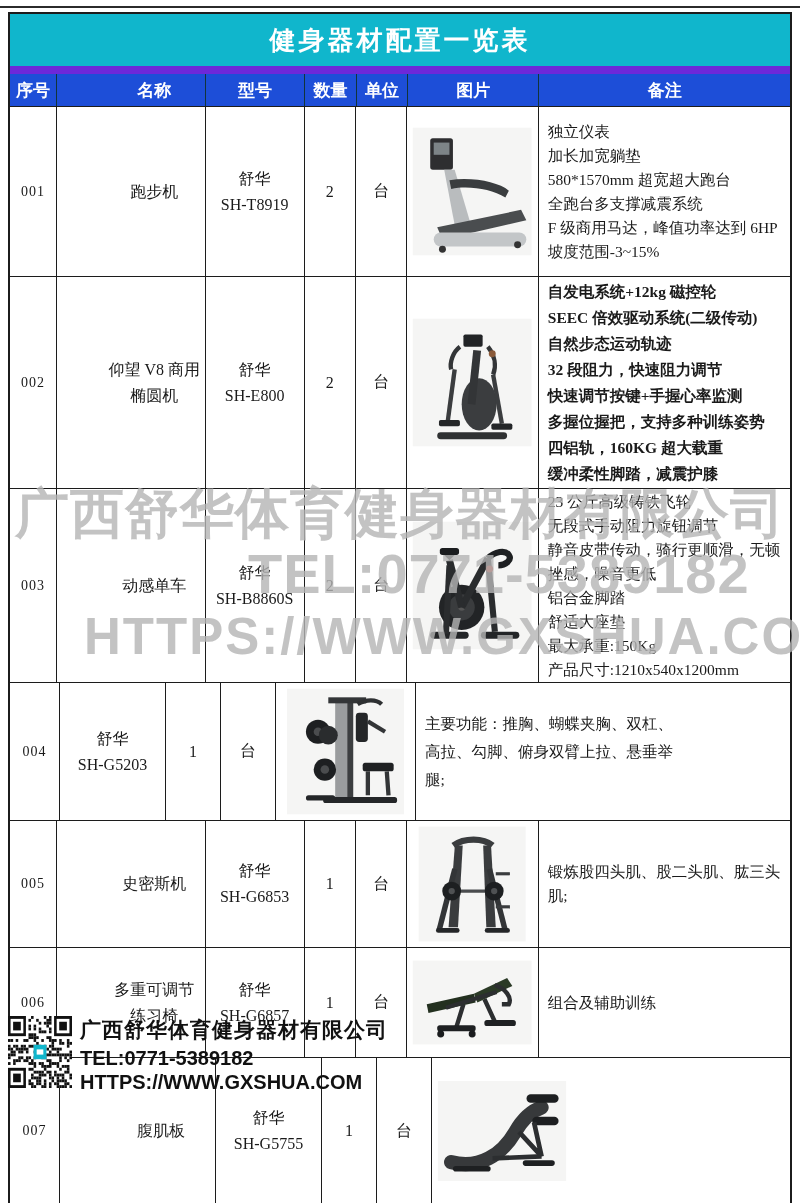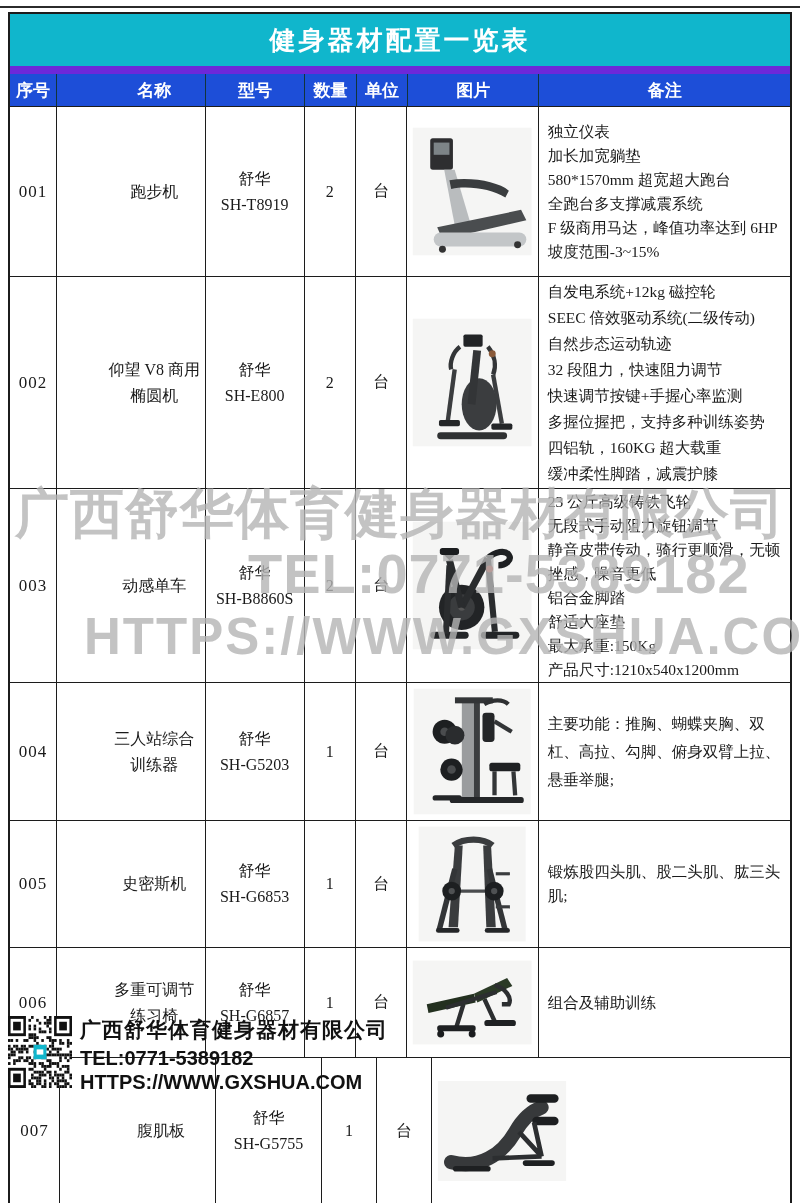--- a/index.html
+++ b/index.html
@@ -18,30 +18,30 @@
              border-right:1px solid #12343b;box-sizing:border-box;}
   .header-row .hc:last-child{border-right:none;}
 
   .trow{display:flex;border-top:1px solid #1c1c1c;background:#fff;}
   .c{box-sizing:border-box;border-right:1px solid #1c1c1c;display:flex;flex-direction:column;
      align-items:center;justify-content:center;text-align:center;}
   .c:last-child{border-right:none;}
   .w-no{width:50px;}  .w-name{width:109px;margin-left:47px;} .w-model{width:106px;}
   .w-qty{width:55px;} .w-unit{width:55px;}  .w-img{width:140px;}
   .w-notes{width:268px;}
-  .c-no{font-size:17px;letter-spacing:1px;}
+  .c-no{font-size:14px;letter-spacing:1px;}
   .c-name,.c-model{font-size:16px;line-height:26px;}
   .c-qty,.c-unit{font-size:16px;}
   .c-img{padding:4px;}
   .c-img svg{width:100%;height:100%;}
   .c-notes{align-items:flex-start;text-align:left;padding:4px 6px 4px 9px;font-size:15.5px;line-height:24px;}
   .c-notes div{width:100%;}
   .r0{height:169px;} .r1{height:211px;} .r2{height:193px;} .r3{height:137px;}
   .r4{height:126px;} .r5{height:109px;} .r6{height:146px;}
-  .r1 .c-notes{line-height:26px;} .r2 .c-notes{line-height:24px;}
+  .r1 .c-notes{line-height:26px;font-weight:bold;} .r2 .c-notes{line-height:24px;}
   .r3 .c-notes{line-height:28px;justify-content:center;} .r6 .c-notes{line-height:26px;}
 
   .watermark{position:absolute;color:#b5b5b5;opacity:.8;white-space:nowrap;z-index:5;
              pointer-events:none;font-family:"Liberation Sans","DejaVu Sans",sans-serif;font-weight:bold;}
   .wm1{top:478px;left:0;width:800px;text-align:center;font-size:54px;letter-spacing:1px;}
   .wm2{top:541px;left:248px;font-size:56px;letter-spacing:1px;}
   .wm3{top:607px;left:84px;font-size:51px;letter-spacing:2px;}
 
   .overlay-text{position:absolute;left:80px;z-index:6;color:#111;
                 font-family:"Liberation Sans","DejaVu Sans",sans-serif;font-weight:bold;white-space:nowrap;}
@@ -174,24 +174,20 @@
             <div>无段式手动阻力旋钮调节</div>
             <div>静音皮带传动，骑行更顺滑，无顿挫感，噪音更低</div>
             <div>铝合金脚踏</div>
             <div>舒适大座垫</div>
             <div>最大承重:150Kg</div>
             <div>产品尺寸:1210x540x1200mm</div>
           </div>
         </div>
         <div class="trow r3">
           <div class="c c-no w-no">004</div>
-          <div class="c c-name w-name">
-            <div>三人站综合</div>
-            <div>训练器</div>
-          </div>
           <div class="c c-model w-model">
             <div>舒华</div>
             <div>SH-G5203</div>
           </div>
           <div class="c c-qty w-qty">1</div>
           <div class="c c-unit w-unit">台</div>
           <div class="c c-img w-img">
             <svg id="svg-multigym" viewBox="0 0 140 150">
       <rect x="2" y="2" width="136" height="146" fill="#f5f5f4"></rect>
       <rect x="58" y="14" width="14" height="118" fill="#9a9c9e"></rect>

